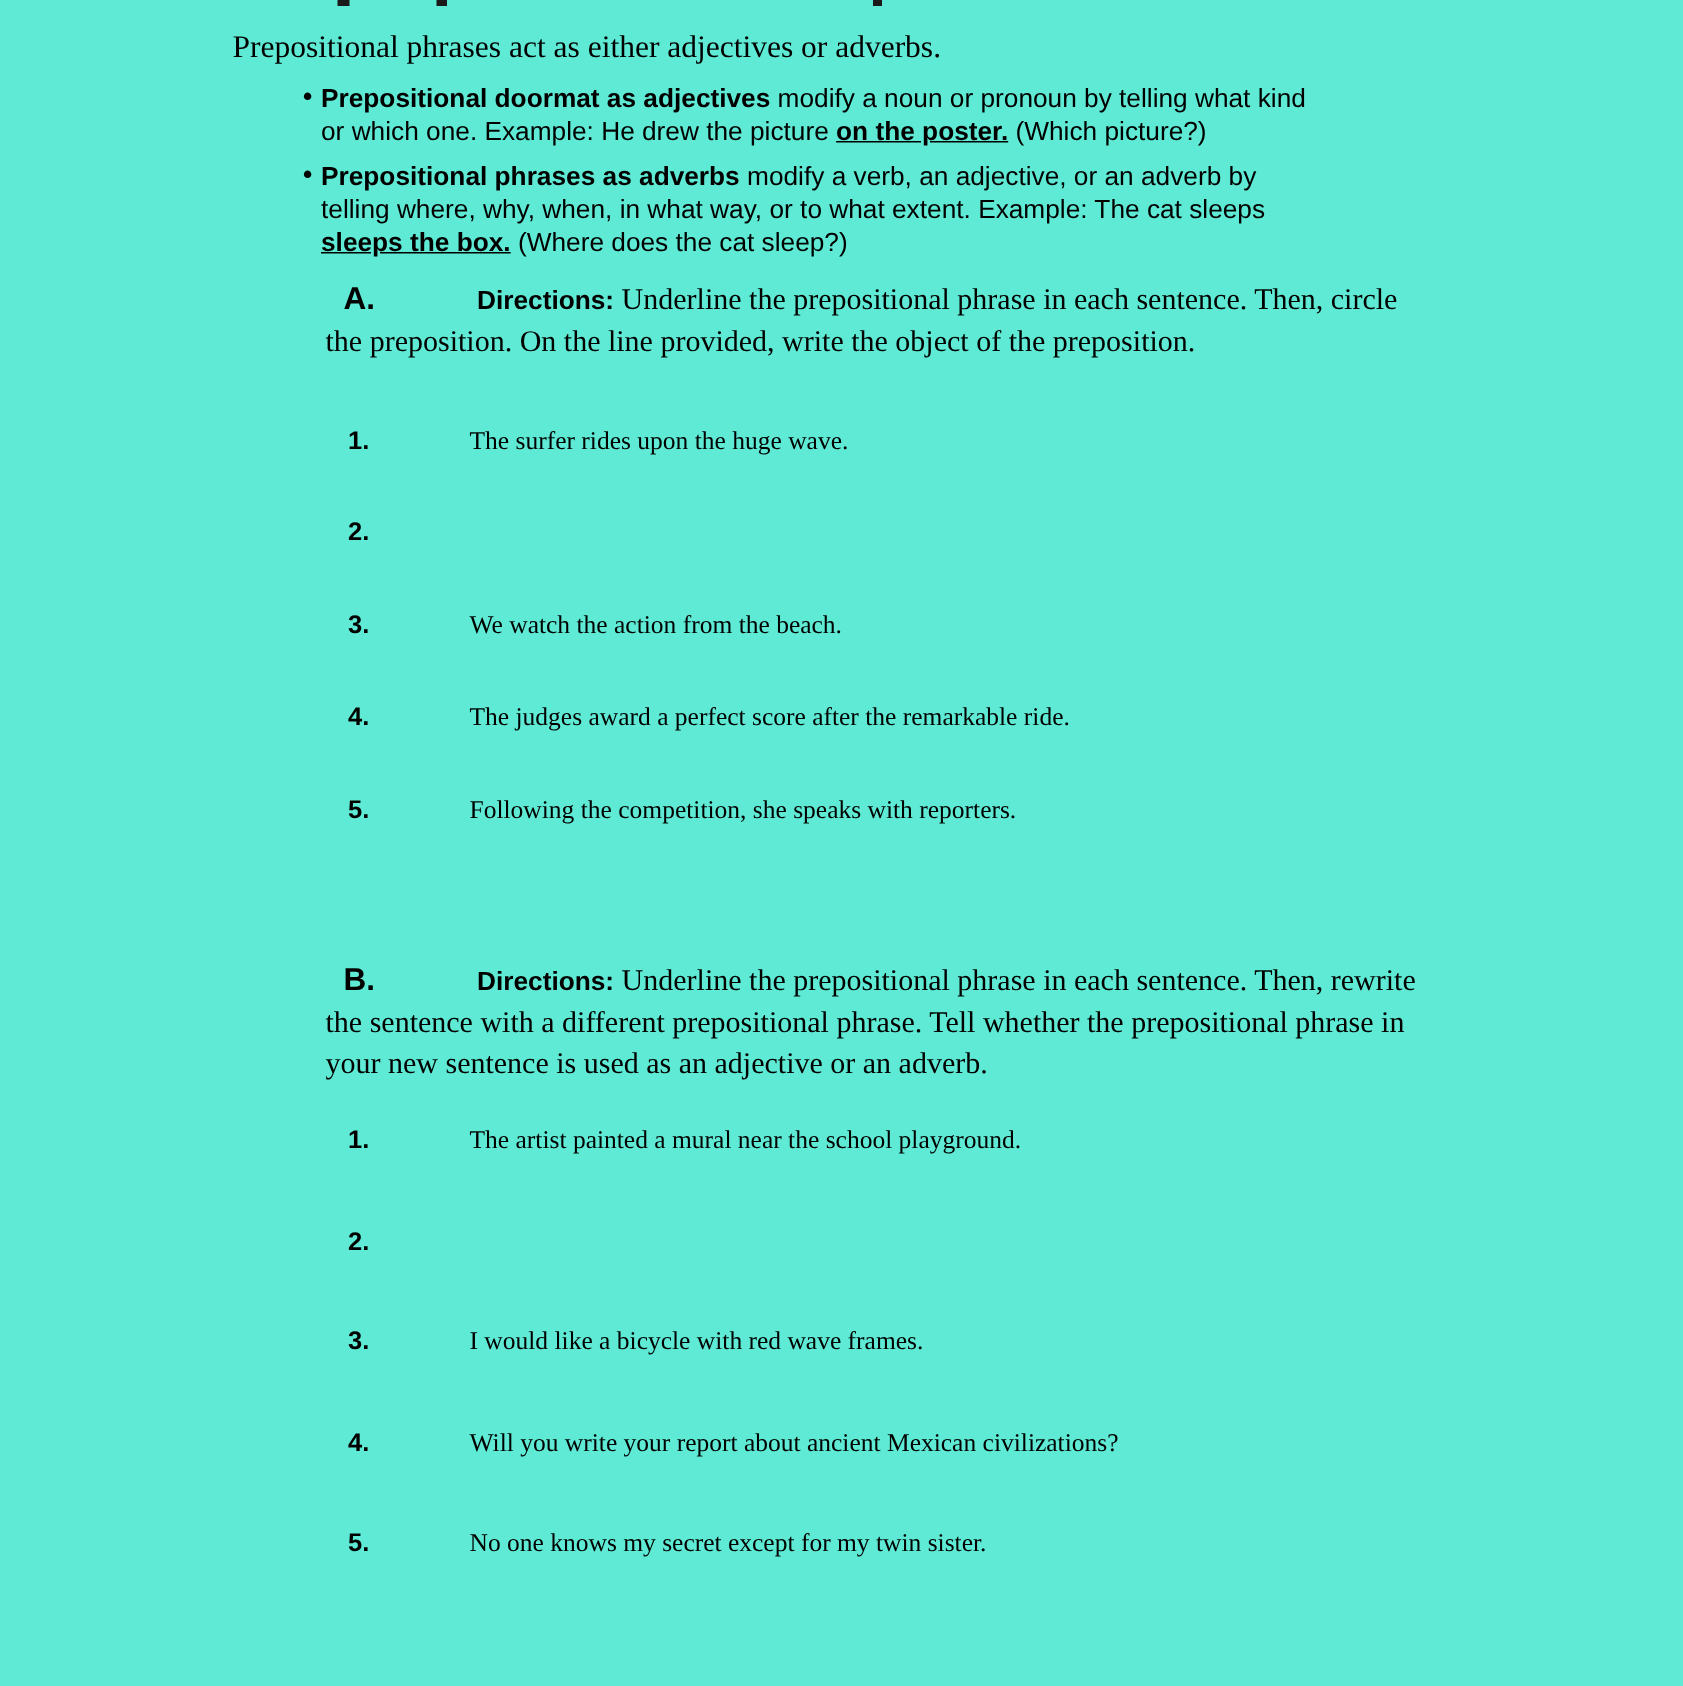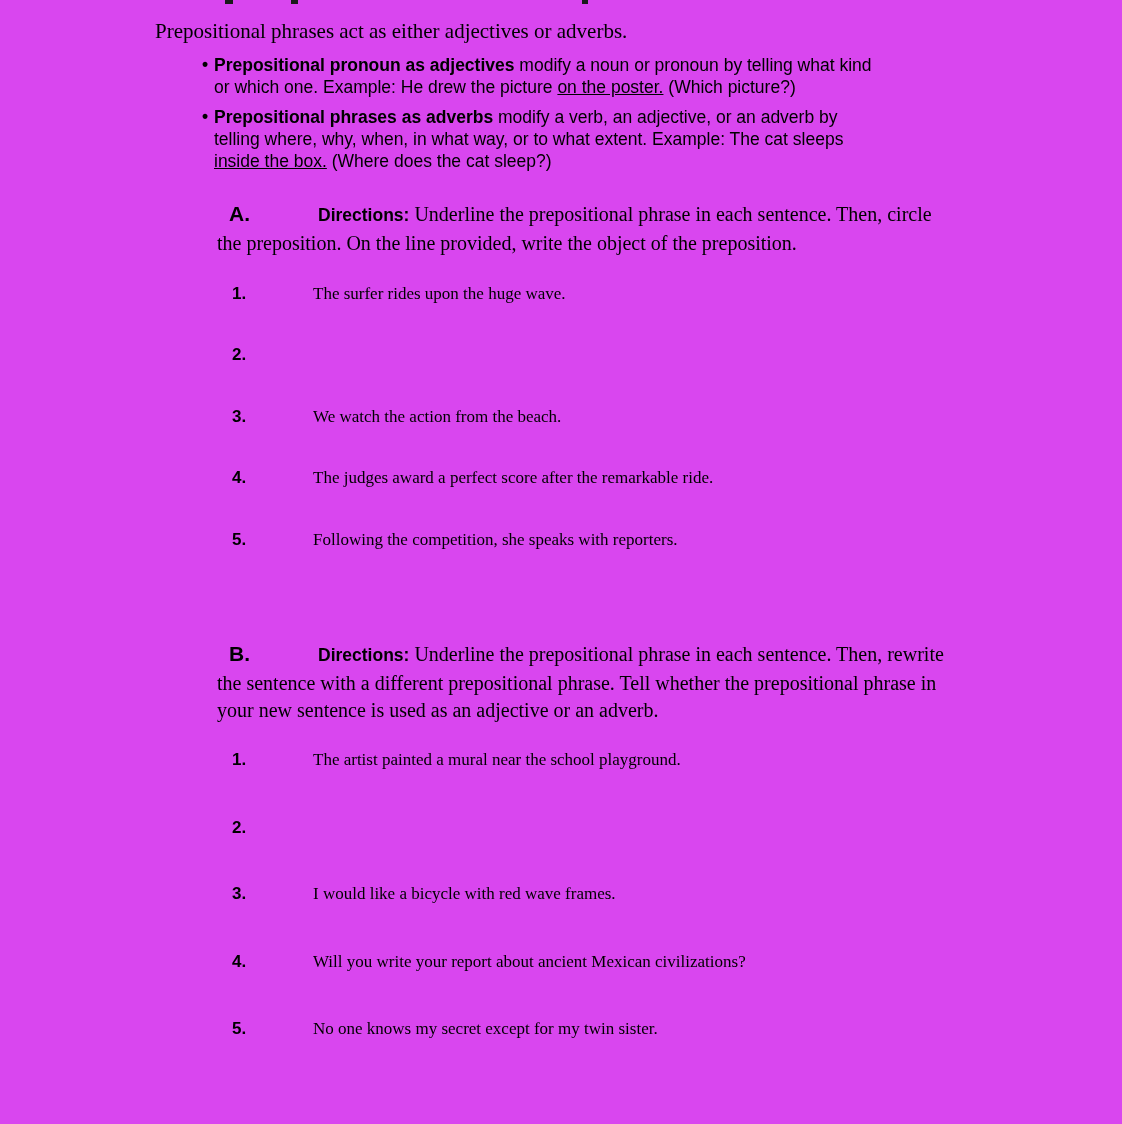--- a/index.html
+++ b/index.html
@@ -1,20 +1,20 @@
 <!DOCTYPE html>
 <html><head>
 <meta charset="utf-8">
 <style>
   html, body { margin: 0; padding: 0; background: #ffffff; }
   .page {
     position: relative;
     width: 1122px;
     height: 1124px;
-    background: #d946ef;
+    background: #5eead4;
     color: #000000;
     overflow: hidden;
   }
   
   .frag { position: absolute; top: 0; height: 4px; background: #1a1a1a; }
   .frag.f1 { left: 225px; width: 8px; }
   .frag.f2 { left: 291px; width: 7px; }
   .frag.f3 { left: 582px; width: 6px; }
 
   .intro {
@@ -36,32 +36,32 @@
   }
   .bullet .marker {
     position: absolute;
     left: -12px; top: -1px;
     font-weight: bold;
   }
   .bullet.adjectives { top: 54px; }
   .bullet.adverbs    { top: 106px; }
   .seg-b { font-weight: bold; }
   .seg-i { }
-  .seg-u { text-decoration: underline; }
+  .seg-u { text-decoration: underline; font-weight: bold; }
 
   .directions {
     position: absolute;
     left: 217px;
     width: 740px;
     font-family: "Liberation Serif", serif;
     font-size: 20px;
     line-height: 27.5px;
     text-indent: 12px;
   }
-  .directions.section-a { top: 200px; }
+  .directions.section-a { top: 186px; }
   .directions.section-b { top: 640px; }
   .sec-label {
     font-family: "Liberation Sans", sans-serif;
     font-weight: bold;
     font-size: 21px;
     margin-right: 68px;
     font-style: normal;
   }
   .dir-label {
     font-family: "Liberation Sans", sans-serif;
@@ -105,25 +105,25 @@
 
 <div class="page">
 
   <div class="frag f1"></div>
   <div class="frag f2"></div>
   <div class="frag f3"></div>
 
   <div class="intro">Prepositional phrases act as either adjectives or adverbs.</div>
 
   <div class="bullet adjectives">
-    <span class="marker">•</span><span class="seg-b">Prepositional pronoun as adjectives</span><span> modify a noun or pronoun by telling </span><span class="seg-i">what kind</span><span> or </span><span class="seg-i">which one</span><span>. Example: He drew the picture </span><span class="seg-u">on the poster.</span><span> (Which picture?)</span>
+    <span class="marker">•</span><span class="seg-b">Prepositional doormat as adjectives</span><span> modify a noun or pronoun by telling </span><span class="seg-i">what kind</span><span> or </span><span class="seg-i">which one</span><span>. Example: He drew the picture </span><span class="seg-u">on the poster.</span><span> (Which picture?)</span>
   </div>
 
   <div class="bullet adverbs">
-    <span class="marker">•</span><span class="seg-b">Prepositional phrases as adverbs</span><span> modify a verb, an adjective, or an adverb by telling </span><span class="seg-i">where, why, when, in what way,</span><span> or </span><span class="seg-i">to what extent</span><span>. Example: The cat sleeps </span><span class="seg-u">inside the box.</span><span> (Where does the cat sleep?)</span>
+    <span class="marker">•</span><span class="seg-b">Prepositional phrases as adverbs</span><span> modify a verb, an adjective, or an adverb by telling </span><span class="seg-i">where, why, when, in what way,</span><span> or </span><span class="seg-i">to what extent</span><span>. Example: The cat sleeps </span><span class="seg-u">sleeps the box.</span><span> (Where does the cat sleep?)</span>
   </div>
 
   <div class="directions section-a">
     <span class="sec-label">A.</span><span class="dir-label">Directions:</span>
     <span>Underline the prepositional phrase in each sentence. Then, circle the preposition. On the line provided, write the object of the preposition.</span>
   </div>
 
   <div class="item a1">
     <span class="num">1.</span>
     <span class="sentence">The surfer rides upon the huge wave.</span>

